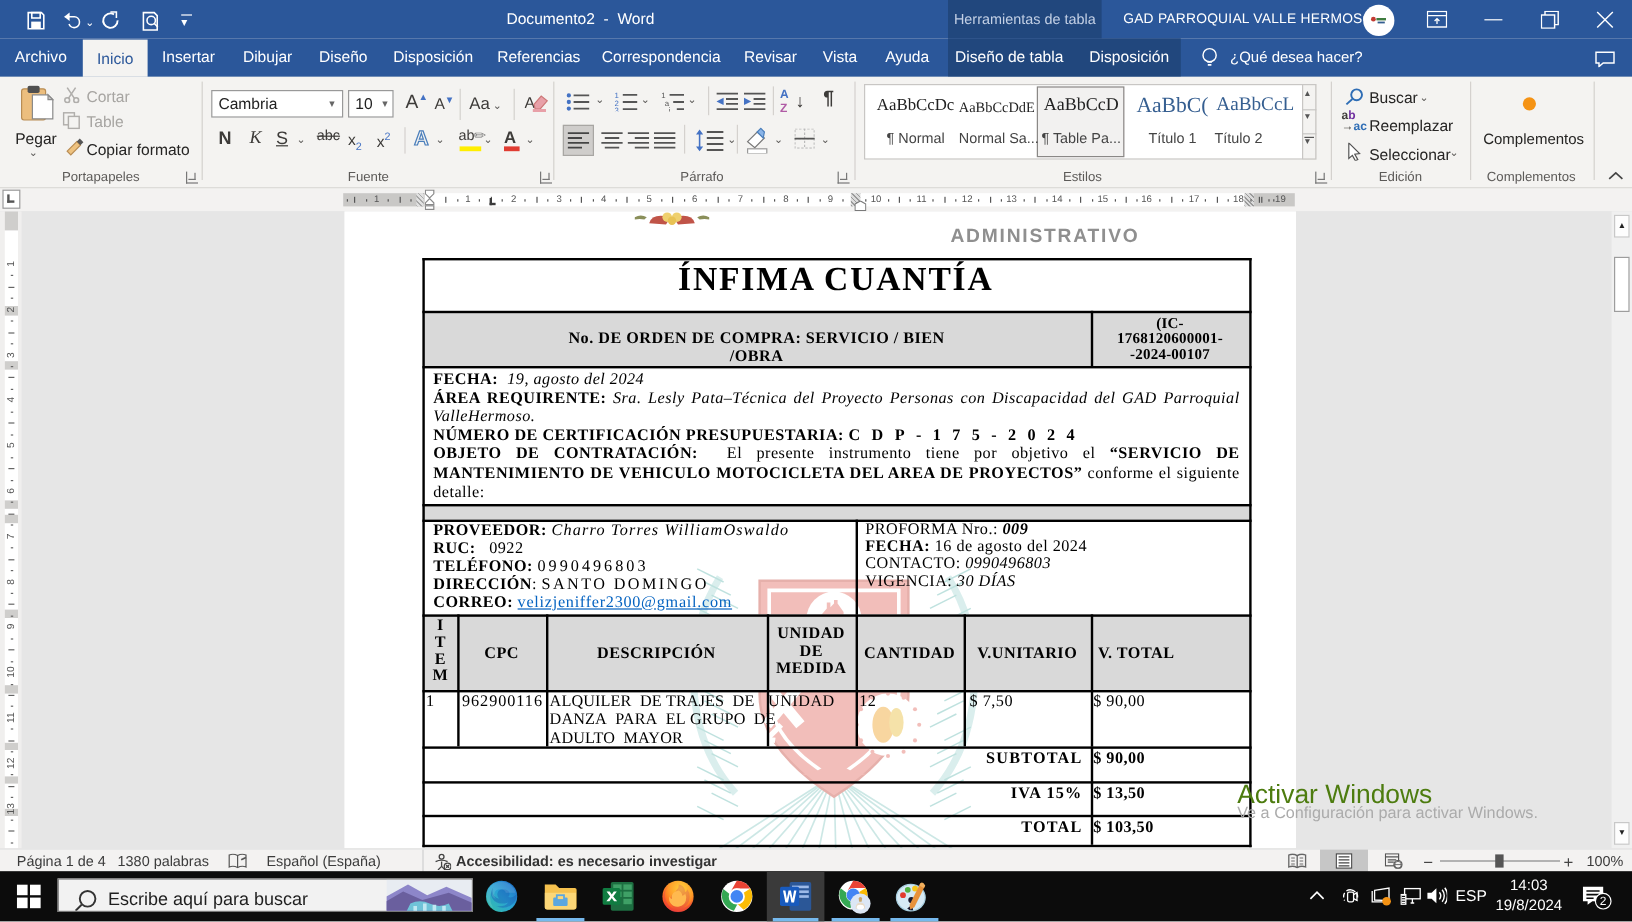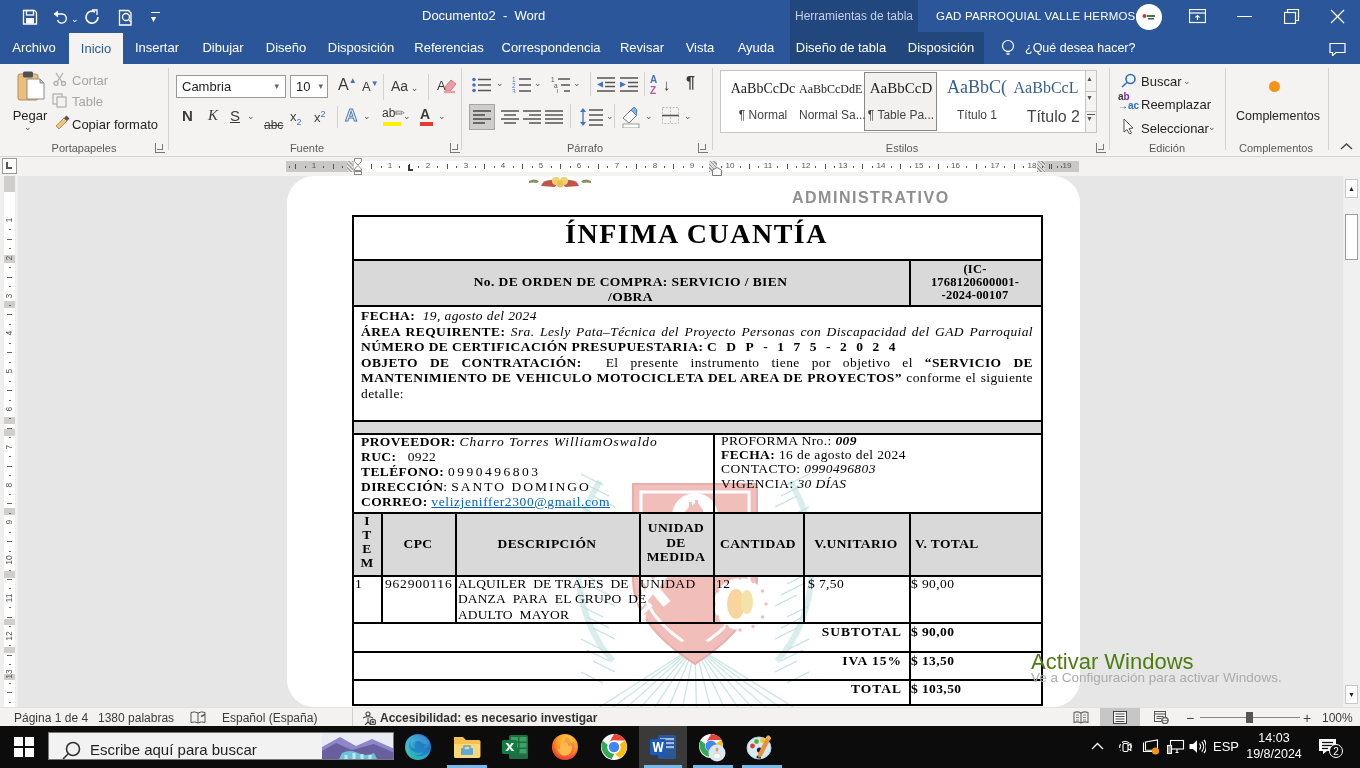--- a/index.html
+++ b/index.html
@@ -22,21 +22,21 @@
 .glabel{position:absolute;top:78px;height:14px;font-size:11px;color:#5c5a58;text-align:center;width:120px;}
 .launch{position:absolute;top:79px;width:10px;height:10px;border-left:1px solid #777;border-bottom:1px solid #777;}
 .launch:after{content:"";position:absolute;right:2px;bottom:2px;width:5px;height:5px;border-right:1.5px solid #777;border-bottom:1.5px solid #777;}
 .rtxt{font-size:13px;color:#252423;}
 .gray{color:#a7a5a2;}
 .dd{color:#5c5a58;font-size:9px;}
 
 #rulerrow{position:absolute;left:0;top:157px;width:1360px;height:19px;background:#f3f2f1;}
 
 #docarea{position:absolute;left:0;top:176px;width:1360px;height:531px;background:#e6e6e6;overflow:hidden;}
-#page{position:absolute;left:287px;top:0;width:793px;height:531px;background:#fff;border-radius:27px;}
+#page{position:absolute;left:287px;top:0;width:793px;height:531px;background:#fff;}
 
 #statusbar{position:absolute;left:0;top:707px;width:1360px;height:19px;background:#f3f2f1;border-top:1px solid #e1e1e1;font-size:12px;color:#3b3b3b;}
 
 #taskbar{position:absolute;left:0;top:726px;width:1360px;height:42px;background:#0c0c0c;}
 </style>
 </head>
 <body>
 <div id="app">
 <div id="titlebar">
   <svg class="abs" style="left:22px;top:9px" width="140" height="17" viewBox="0 0 140 17" fill="none" stroke="#fff" stroke-width="1.3">
@@ -142,21 +142,21 @@
       <div class="abs" style="left:428px;top:10px;width:1px;height:26px;background:#d4d1ce"></div>
   <svg class="abs" style="left:437px;top:13px" width="20" height="18" viewBox="0 0 20 18">
         <text x="0" y="13" font-size="13" fill="#3d3b39" font-family="Liberation Sans">A</text>
         <path d="M8 10 l6-7 5 4-6 7 -4 0z" fill="#e8a0a8" stroke="#c77"></path>
         <path d="M7 15 h11" stroke="#e8a0a8" stroke-width="2.5"></path>
       </svg>
   <div class="abs" style="left:182px;top:43px;font-size:15px;font-weight:bold;color:#3d3b39">N</div>
   <div class="abs" style="left:208px;top:43px;font-size:15px;font-style:italic;font-family:'Liberation Serif',serif;color:#3d3b39">K</div>
   <div class="abs" style="left:230px;top:43px;font-size:15px;text-decoration:underline;color:#3d3b39">S</div>
   <div class="abs dd" style="left:247px;top:47px">⌄</div>
-  <div class="abs" style="left:264px;top:54px;font-size:12px;text-decoration:line-through;color:#3d3b39">abc</div>
+  <div class="abs" style="left:264px;top:42px;font-size:12px;text-decoration:line-through;color:#3d3b39">abc</div>
   <div class="abs" style="left:290px;top:45px;font-size:13px;color:#3d3b39">x<sub style="font-size:9px;color:#4472c4">2</sub></div>
   <div class="abs" style="left:314px;top:45px;font-size:13px;color:#3d3b39">x<sup style="font-size:9px;color:#4472c4">2</sup></div>
   <div class="abs" style="left:337px;top:42px;width:1px;height:22px;background:#d4d1ce"></div>
   <div class="abs" style="left:345px;top:42px;font-size:17px;font-weight:bold;color:#7ba7de;-webkit-text-stroke:1px #4a7ebb;color:transparent;">A</div>
   <div class="abs dd" style="left:363px;top:47px">⌄</div>
   <div class="abs" style="left:382px;top:42px;font-size:12px;color:#3d3b39">ab<span style="display:inline-block;transform:rotate(-45deg);color:#777">✎</span></div>
   <div class="abs" style="left:383px;top:58px;width:18px;height:4px;background:#ffee00"></div>
   <div class="abs dd" style="left:403px;top:47px">⌄</div>
   <div class="abs" style="left:420px;top:42px;font-size:14px;font-weight:bold;color:#3d3b39">A</div>
   <div class="abs" style="left:420px;top:58px;width:13px;height:4px;background:#e03c32"></div>
@@ -299,21 +299,21 @@
   <div class="abs" style="left:864px;top:8px;width:73px;height:59px;background:#f2f1f0;border:1px solid #8a8886"></div>
   <div class="abs" style="left:727px;top:17px;width:72px;font-size:14px;font-family:'Liberation Serif',serif;color:#222;text-align:center">AaBbCcDc</div>
   <div class="abs" style="left:727px;top:44px;width:72px;font-size:12px;color:#444;text-align:center">¶ Normal</div>
   <div class="abs" style="left:799px;top:18px;width:64px;font-size:12px;font-family:'Liberation Serif',serif;color:#222;text-align:left">AaBbCcDdE</div>
   <div class="abs" style="left:799px;top:44px;width:64px;font-size:12px;color:#444;text-align:center;white-space:nowrap">Normal Sa...</div>
   <div class="abs" style="left:865px;top:16px;width:72px;font-size:15px;font-family:'Liberation Serif',serif;color:#222;text-align:center">AaBbCcD</div>
   <div class="abs" style="left:865px;top:44px;width:72px;font-size:12px;color:#444;text-align:center">¶ Table Pa...</div>
   <div class="abs" style="left:941px;top:13px;width:72px;font-size:18px;font-family:'Liberation Serif',serif;color:#365f91;text-align:center">AaBbC(</div>
   <div class="abs" style="left:941px;top:44px;width:72px;font-size:12px;color:#444;text-align:center">Título 1</div>
   <div class="abs" style="left:1012px;top:15px;width:68px;font-size:16px;font-family:'Liberation Serif',serif;color:#365f91;text-align:center">AaBbCcL</div>
-  <div class="abs" style="left:1012px;top:44px;width:68px;font-size:16px;color:#444;text-align:right">Título 2</div>
+  <div class="abs" style="left:1012px;top:44px;width:68px;font-size:12px;color:#444;text-align:left">Título 2</div>
   <div class="glabel" style="left:842px">Estilos</div>
   <div class="launch" style="left:1096px"></div>
   <div class="gsep" style="left:1109px"></div>
 
   <svg class="abs" style="left:1121px;top:9px" width="16" height="15" fill="none" stroke="#2e6db5" stroke-width="1.6">
         <circle cx="9.5" cy="6" r="4.5"></circle>
         <line x1="6" y1="9.5" x2="1" y2="14"></line>
       </svg>
   <div class="abs rtxt" style="left:1141px;top:10px">Buscar</div>
   <div class="abs dd" style="left:1183px;top:12px">⌄</div>
@@ -572,20 +572,21 @@
   <div class="abs" style="left:426px;top:336px;width:1.6px;height:110px;background:#000"></div>
   <div class="abs" style="left:516px;top:336px;width:1.6px;height:110px;background:#000"></div>
   <div class="abs" style="left:622px;top:336px;width:1.6px;height:110px;background:#000"></div>
   <div class="abs" style="left:622px;top:446px;width:1.6px;height:82px;background:#000"></div>
   <div class="abs" style="left:65px;top:42px;width:689px;text-align:center;font-family:'Liberation Serif',serif;color:#000;letter-spacing:0.4px;font-size:28px;font-weight:bold;letter-spacing:1.5px">ÍNFIMA CUANTÍA</div>
   <div class="abs" style="left:65px;top:99px;width:557px;text-align:center;font-family:'Liberation Serif',serif;color:#000;letter-spacing:0.4px;font-size:13.5px;font-weight:bold;line-height:14.5px">No. DE ORDEN DE COMPRA: SERVICIO / BIEN<br>/OBRA</div>
   <div class="abs" style="left:622px;top:87px;width:132px;text-align:center;font-family:'Liberation Serif',serif;color:#000;letter-spacing:0.4px;font-size:12.5px;font-weight:bold;line-height:13px;letter-spacing:0.2px">(IC-<br>1768120600001-<br>-2024-00107</div>
   <div class="abs" style="left:74px;top:132px;width:672px;font-family:'Liberation Serif',serif;color:#000;letter-spacing:0.4px;font-size:13.5px;line-height:15.6px">
           <div><b>FECHA:</b>&nbsp; <i>19, agosto del 2024</i></div>
           <div style="text-align:justify;text-align-last:justify"><b>ÁREA REQUIRENTE:</b> <i>Sra. Lesly Pata–Técnica del Proyecto Personas con Discapacidad del GAD Parroquial</i></div>
+          <div><i>ValleHermoso.</i></div>
           <div><b>NÚMERO DE CERTIFICACIÓN PRESUPUESTARIA: <span style="letter-spacing:9.5px">CDP-175-2024</span></b></div>
           <div style="text-align:justify;text-align-last:justify"><b>OBJETO DE CONTRATACIÓN:</b> &nbsp;El presente instrumento tiene por objetivo el <b>“SERVICIO DE</b></div>
           <div style="text-align:justify;text-align-last:justify"><b>MANTENIMIENTO DE VEHICULO MOTOCICLETA DEL AREA DE PROYECTOS”</b> conforme el siguiente</div>
           <div>detalle:</div>
         </div>
   <div class="abs" style="left:74px;top:258px;width:350px;font-family:'Liberation Serif',serif;color:#000;letter-spacing:0.4px;font-size:13.5px;line-height:15px">
           <div><b>PROVEEDOR:</b> <i style="letter-spacing:1px">Charro Torres WilliamOswaldo</i></div>
           <div><b>RUC:</b> &nbsp;&nbsp;0922</div>
           <div><b>TELÉFONO:</b> <span style="letter-spacing:2.5px">0990496803</span></div>
           <div><b>DIRECCIÓN</b>: <span style="letter-spacing:2px">SANTO DOMINGO</span></div>

